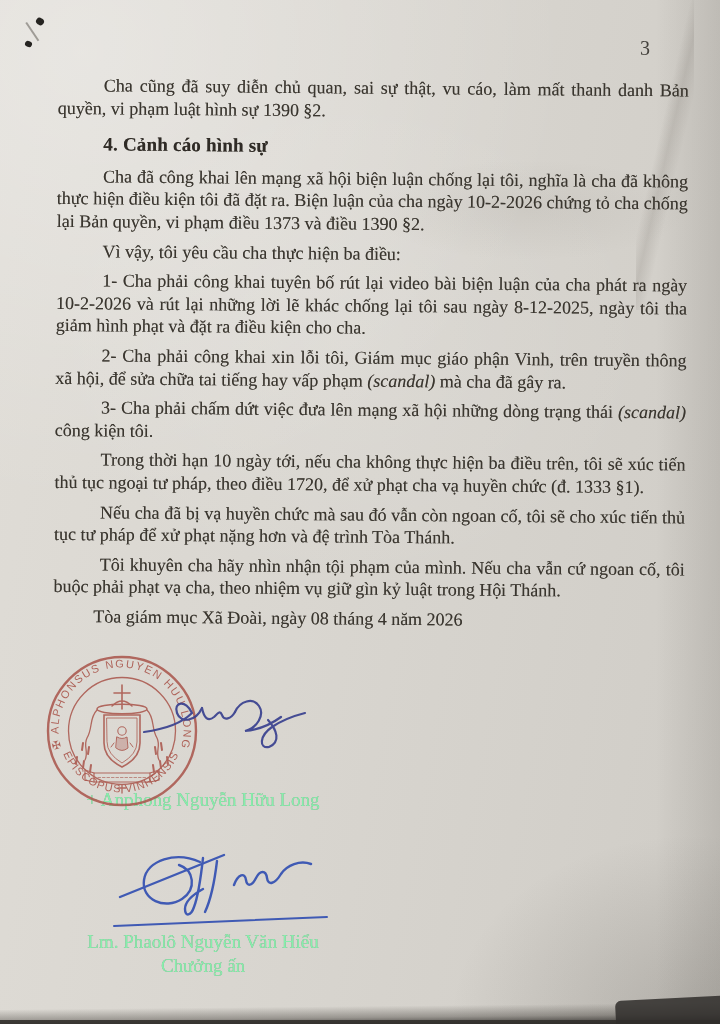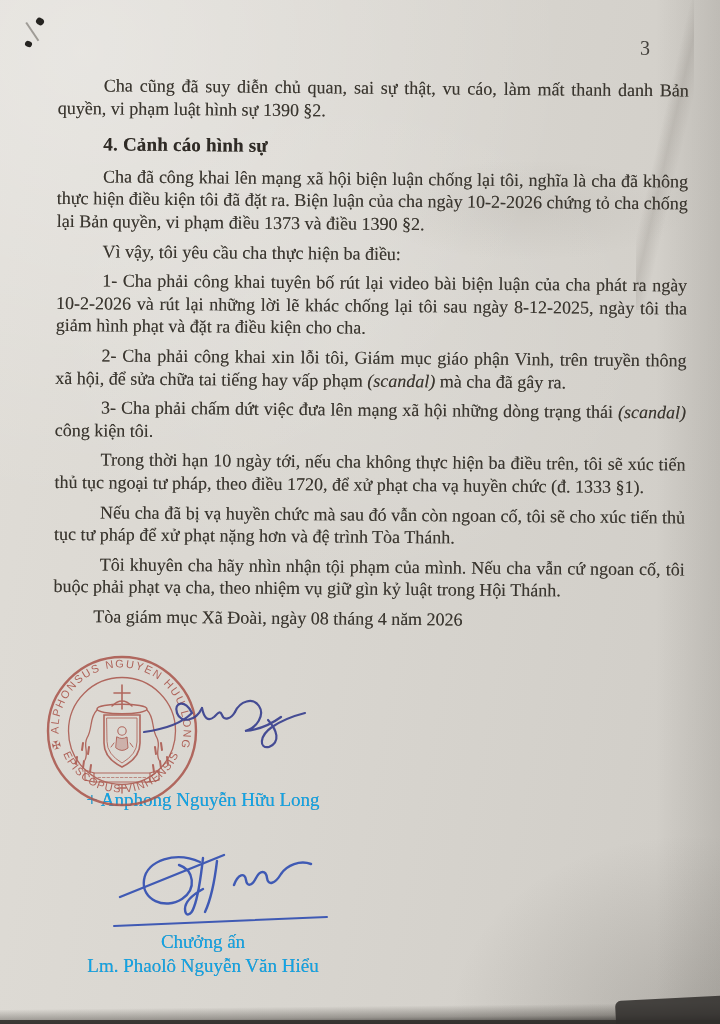--- a/index.html
+++ b/index.html
@@ -48,21 +48,21 @@
   .heading{margin:14px 0 9px 0;font-weight:bold;font-size:19px;color:#2f2b26;
     text-indent:46px;letter-spacing:.2px;}
   .dateline{margin:2px 0 0 0;text-indent:40px;text-align:left;}
 
   .seal-svg{position:absolute;left:42px;top:651px;z-index:3;}
   .sig-svg{position:absolute;z-index:4;}
   .sig1{left:140px;top:686px;}
   .sig2{left:104px;top:843px;}
 
   .signer-block{position:absolute;z-index:2;width:238px;text-align:center;
-    color:#0ea5e9;font-size:19px;line-height:25px;
+    color:#86efac;font-size:19px;line-height:25px;
     text-shadow:0 0 0.6px rgba(58,54,47,0.5);}
   .signer1{left:84px;top:787px;}
   .signer2{left:84px;top:930px;line-height:24px;}
 </style>
 </head>
 <body>
 
 <div class="stage">
   <div class="paper"></div>
   <div class="shade-right"></div>
@@ -149,19 +149,19 @@
       <path d="M16,54 L120,12"></path>
       <path d="M96,19 C72,8 43,17 40,37 C37,57 61,67 78,56 C93,46 90,27 75,22"></path>
       <path d="M99,15 C97,33 95,51 90,64 C87,73 81,74 81,66 C81,58 90,51 99,46"></path>
       <path d="M113,18 C111,35 108,54 101,69"></path>
       <path d="M130,42 C134,31 141,29 142,37 C143,44 148,43 152,35 C156,27 162,27 163,35 C164,43 171,41 177,31 C183,22 196,17 207,21"></path>
       <path d="M10,83 L223,74" stroke-width="2"></path>
     </g>
   </svg>
 
   <div class="signer-block signer2">
+    <div>Lm. Phaolô Nguyễn Văn Hiểu</div>
     <div>Chưởng ấn</div>
-    <div>Lm. Phaolô Nguyễn Văn Hiểu</div>
   </div>
 
   <div class="bottom-edge"></div>
   <div class="corner-dark"></div>
 </div>
 
 </body></html>

